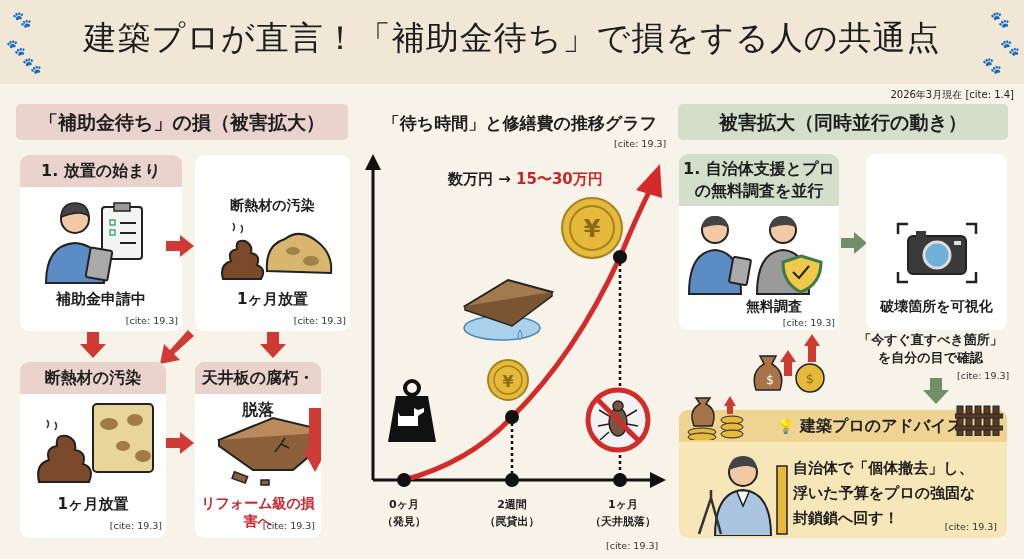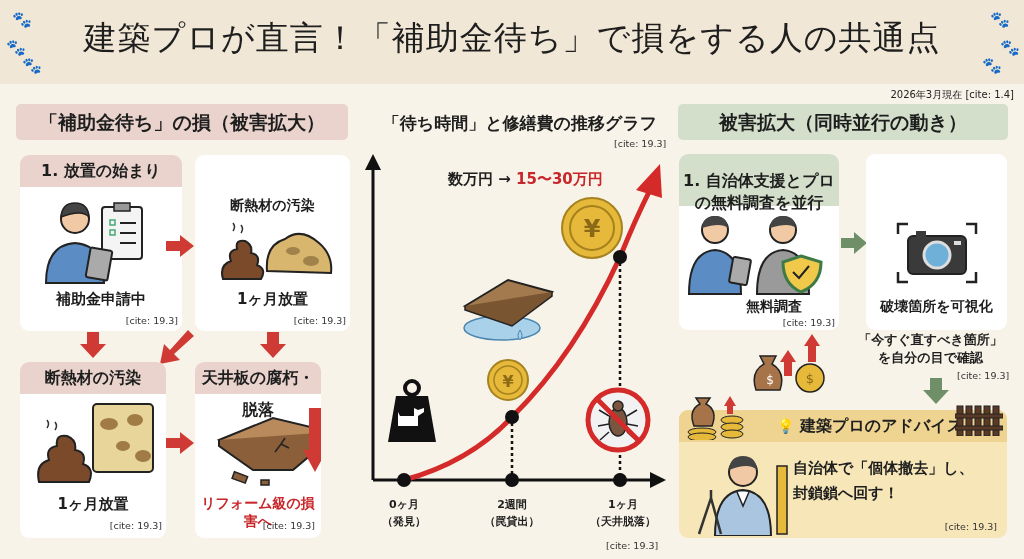--- a/index.html
+++ b/index.html
@@ -6,21 +6,21 @@
 body{width:1024px;height:559px;background:#f8f3e8;font-family:"DejaVu Sans",sans-serif;color:#1e1e1e;position:relative;overflow:hidden}
 .header{position:absolute;left:0;top:0;width:1024px;height:84px;background:#f1e7d6}
 .title{position:absolute;left:0;top:16px;width:1024px;text-align:center;font-size:33px;font-weight:normal;letter-spacing:1px}
 .paw{position:absolute;color:#8a6a55;font-size:16px}
 .date{position:absolute;right:10px;top:88px;font-size:10px;color:#222}
 .sec-head{position:absolute;height:36px;border-radius:5px;text-align:center;font-size:19px;font-weight:bold;line-height:36px}
 .pink{background:#e9d3cc}
 .green{background:#d3dfca}
 .card{position:absolute;background:#fff;border-radius:9px;overflow:hidden}
 .card-head{height:32px;text-align:center;font-size:16px;font-weight:bold;line-height:32px}
-.card-head.two{height:52px;line-height:22px;padding-top:16px}
+.card-head.two{height:52px;line-height:22px;padding-top:4px}
 .cap{position:absolute;width:100%;text-align:center;font-size:15px;font-weight:bold}
 .cite{position:absolute;font-size:9.5px;color:#333}
 .arrow{position:absolute}
 .chart-title{position:absolute;left:365px;top:112px;width:310px;text-align:center;font-size:17px;font-weight:bold}
 .xlab{position:absolute;text-align:center;font-size:11px;font-weight:bold;line-height:17px;width:90px}
 .advice{position:absolute;left:679px;top:410px;width:328px;height:128px;background:#f7e6b8;border-radius:9px;overflow:hidden}
 .advice-head{height:32px;background:#efd491;font-size:16px;font-weight:bold;line-height:32px;padding-left:98px}
 .advice-text{position:absolute;left:114px;top:46px;font-size:15px;font-weight:bold;line-height:25px}
 .redtxt{color:#c8262a}
 </style>
@@ -256,20 +256,21 @@
   <svg style="position:absolute;left:14px;top:40px" width="96" height="86">
     <circle cx="50" cy="22" r="14" fill="#f2c9a5" stroke="#222" stroke-width="2"></circle>
     <path d="M36 20 Q37 6 50 6 Q63 6 64 20 Q56 12 36 20Z" fill="#444"></path>
     <path d="M22 86 Q22 42 50 40 Q78 42 78 86Z" fill="#a9c5e0" stroke="#222" stroke-width="2"></path>
     <path d="M44 42 L50 56 L56 42" fill="#fff" stroke="#222" stroke-width="1.5"></path>
     <path d="M6 84 L18 48 L28 84 M18 48 V40" stroke="#333" stroke-width="2.5" fill="none"></path>
     <rect x="84" y="16" width="10" height="68" fill="#e6b93a" stroke="#222" stroke-width="1.5"></rect>
   </svg>
   <div class="advice-text">
     <div>自治体で「個体撤去」し、</div>
+    <div>浮いた予算をプロの強固な</div>
     <div>封鎖鎖へ回す！</div>
   </div>
   <div class="cite" style="right:10px;bottom:6px">[cite: 19.3]</div>
 </div>
 <svg style="position:absolute;left:686px;top:392px" width="60" height="48">
   <path d="M8 34 Q2 18 14 12 L10 6 H24 L20 12 Q32 18 26 34Z" fill="#a7744a" stroke="#222" stroke-width="1.5"></path>
   <ellipse cx="16" cy="40" rx="14" ry="4" fill="#e6b93a" stroke="#222"></ellipse>
   <ellipse cx="16" cy="45" rx="14" ry="4" fill="#e6b93a" stroke="#222"></ellipse>
   <ellipse cx="46" cy="28" rx="11" ry="4" fill="#e6b93a" stroke="#222"></ellipse>
   <ellipse cx="46" cy="35" rx="11" ry="4" fill="#e6b93a" stroke="#222"></ellipse>

